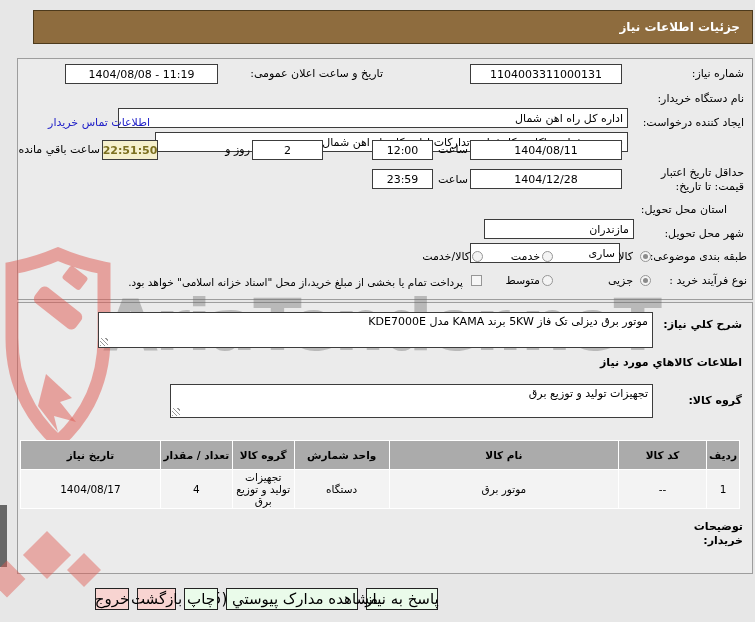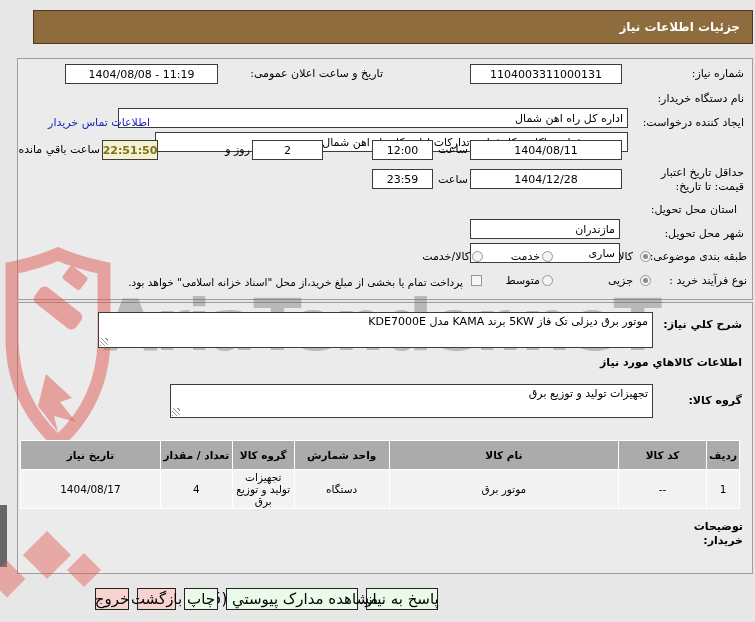--- a/index.html
+++ b/index.html
@@ -94,22 +94,22 @@
   <div class="fld num" style="left:252px;top:140px;width:71px;">2</div>
   <div class="lbl" style="right:505px;top:143px;">روز و</div>
   <div class="fld num hl" style="left:102px;top:140px;width:56px;">22:51:50</div>
   <div class="lbl" style="right:655px;top:143px;">ساعت باقي مانده</div>
 
   <div class="lbl wrap" style="right:11px;top:166px;width:100px;">حداقل تاریخ اعتبار قیمت: تا تاریخ:</div>
   <div class="fld num" style="left:470px;top:169px;width:152px;">1404/12/28</div>
   <div class="lbl" style="right:287px;top:173px;">ساعت</div>
   <div class="fld num" style="left:372px;top:169px;width:61px;">23:59</div>
 
-  <div class="lbl" style="right:18px;top:203px;margin-left:18px;">استان محل تحویل:</div>
-  <div class="fld txt" style="left:470px;top:199px;width:150px;padding-left:43px;">مازندران</div>
+  <div class="lbl" style="right:28px;top:203px;margin-left:18px;">استان محل تحویل:</div>
+  <div class="fld txt" style="left:484px;top:199px;width:150px;padding-left:43px;">مازندران</div>
   <div class="lbl" style="right:11px;top:227px;">شهر محل تحویل:</div>
   <div class="fld txt" style="left:470px;top:223px;width:150px;">ساری</div>
 
   <div class="lbl" style="right:8px;top:250px;">طبقه بندی موضوعی:</div>
   <span class="radio sel" style="left:640px;top:251px;"></span>
   <div class="lbl" style="right:122px;top:250px;">کالا</div>
   <span class="radio" style="left:542px;top:251px;"></span>
   <div class="lbl" style="right:215px;top:250px;">خدمت</div>
   <span class="radio" style="left:472px;top:251px;"></span>
   <div class="lbl" style="right:285px;top:250px;">کالا/خدمت</div>

